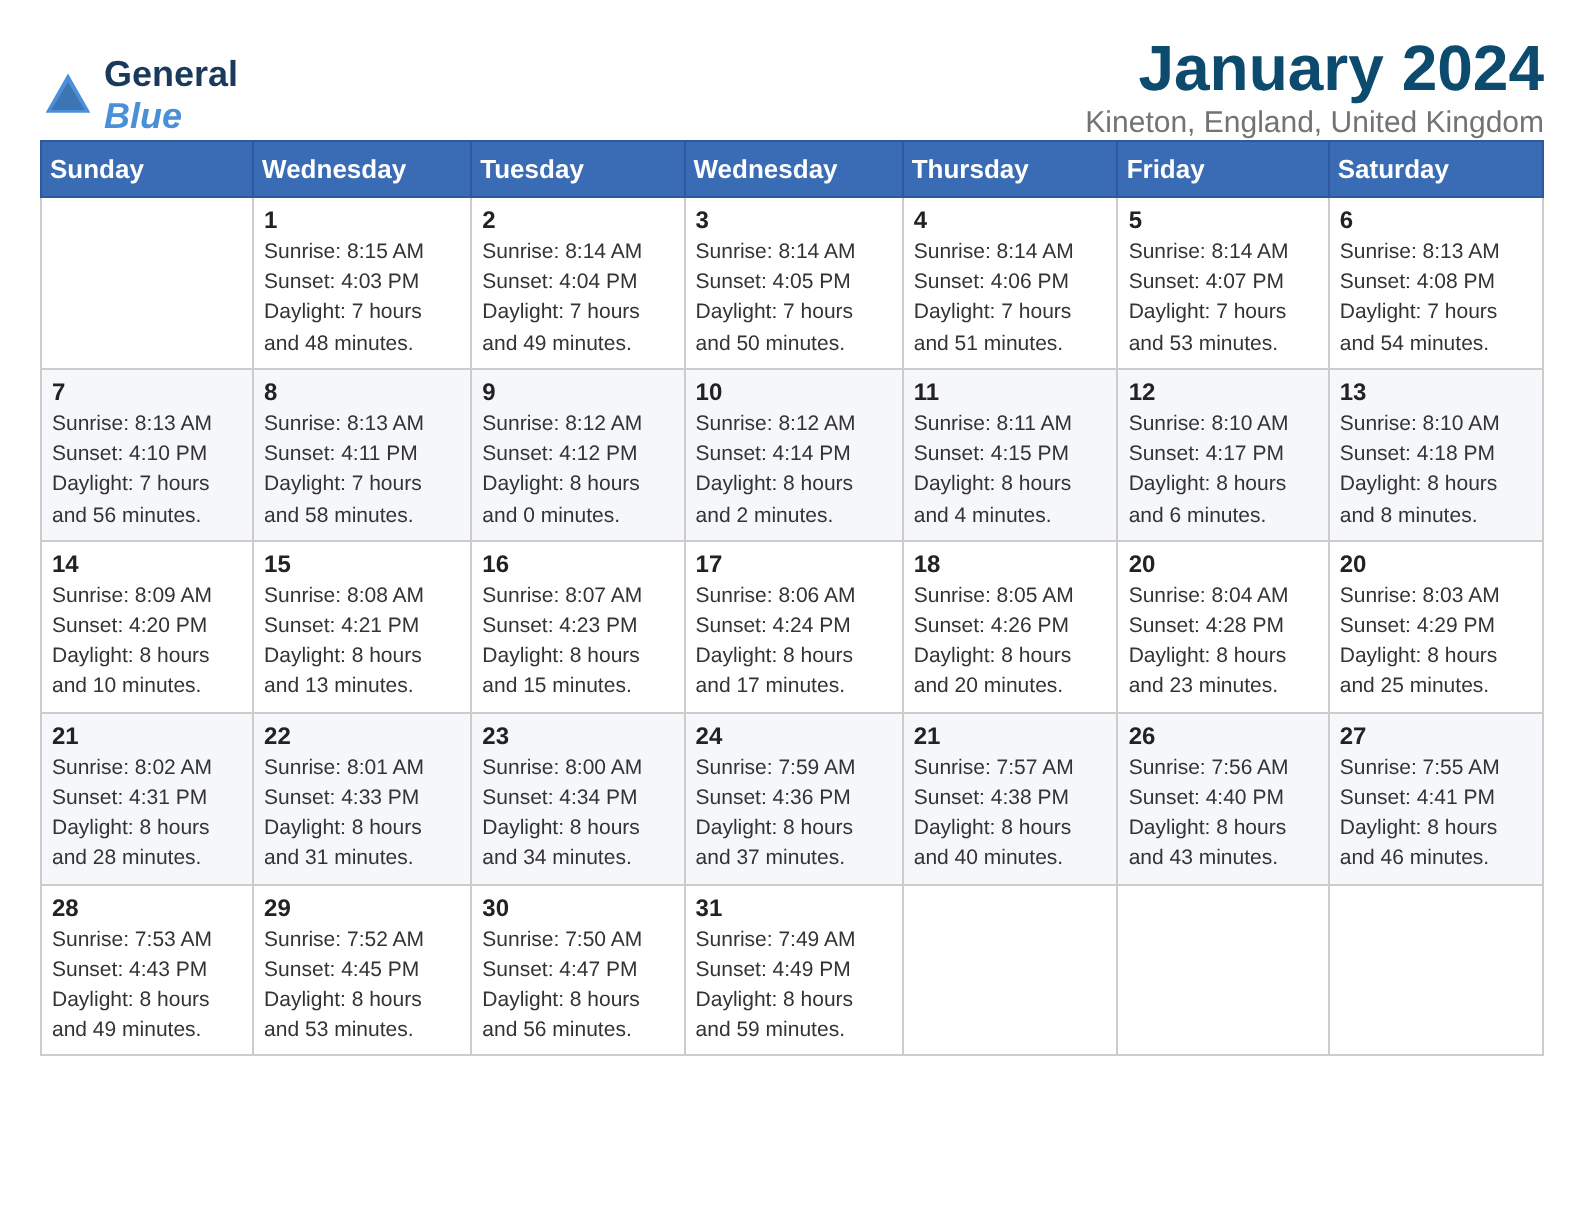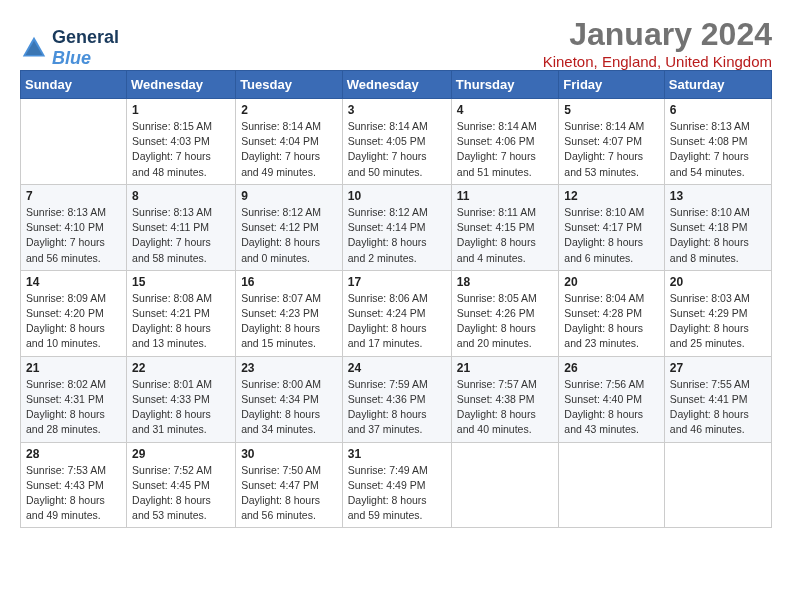--- a/index.html
+++ b/index.html
@@ -33,25 +33,25 @@
     .logo-icon {
       width: 28px;
       height: 28px;
     }
     .title-block {
       text-align: right;
     }
     .month-title {
       font-size: 32px;
       font-weight: bold;
-      color: #737373;
+      color: #0c4a6e;
     }
     .location {
       font-size: 15px;
-      color: #b91c1c;
+      color: #737373;
     }
     .calendar-table {
       width: 100%;
       border-collapse: collapse;
       font-size: 11px;
     }
     .calendar-table th {
       background-color: #3a6bb5;
       color: #fff;
       padding: 6px 4px;

